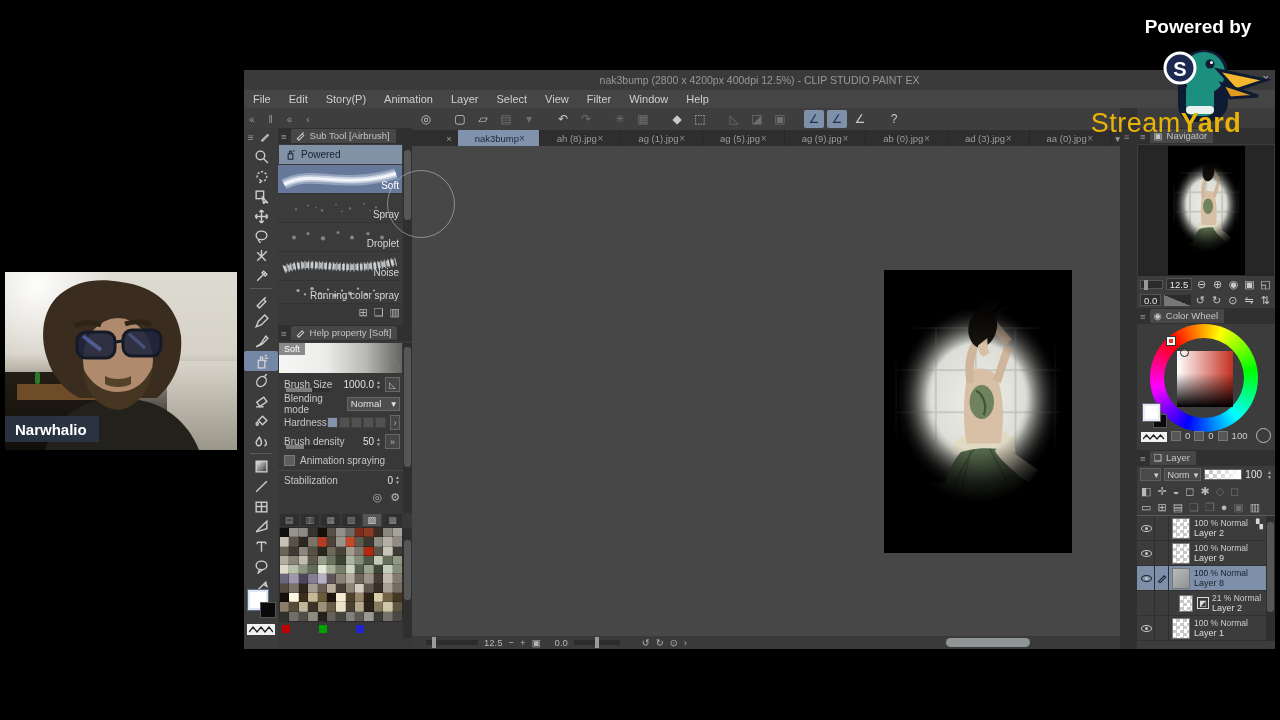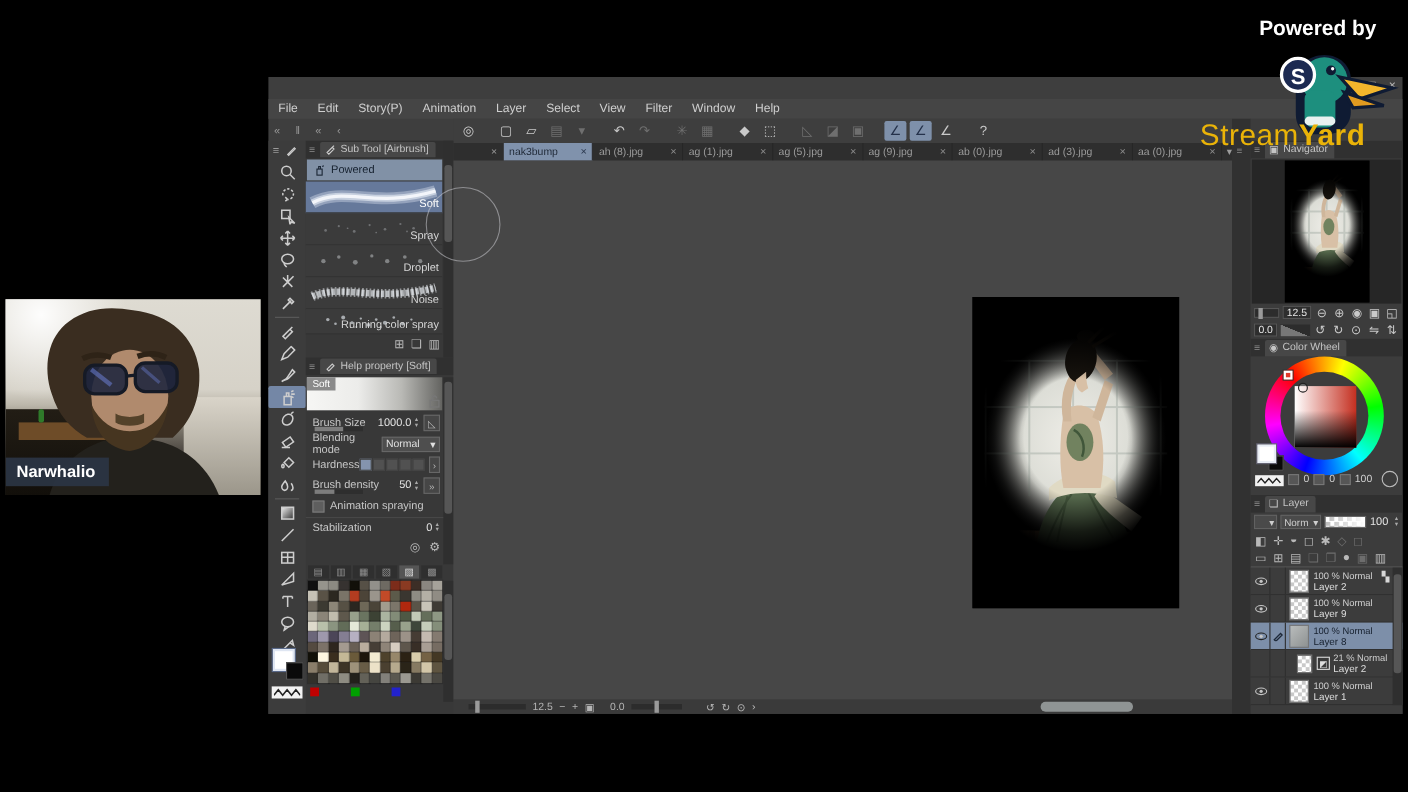--- a/index.html
+++ b/index.html
@@ -50,21 +50,21 @@
   #cmdbar { left:168px; top:38px; width:708px; height:22px; background:#3e3e3e;
     display:flex; align-items:center; gap:3px; padding-left:4px; color:#c9c9c9; }
   .cicon { width:20px; height:18px; display:flex; align-items:center; justify-content:center;
     font-size:12px; }
   .cicon.dim { color:#6f6f6f; }
   .cicon.hl { background:#7e90aa; color:#24314a; border-radius:2px; }
   .csep { width:8px; }
   #tabbar { left:168px; top:60px; width:708px; height:16px; background:#2e2e2e;
     display:flex; align-items:center; color:#9c9c9c; font-size:9.5px; }
   .tab { display:flex; align-items:center; justify-content:space-between;
-    width:82px; height:16px; padding:0 5px; border-right:1px solid #262626; }
+    width:82px; height:16px; padding:0 17px; border-right:1px solid #262626; }
   .tab .x { color:#8a8a8a; font-size:10px; }
   .tab.active { background:#8092ac; color:#1e2836; }
   .tab.active .x { color:#2c3okay; }
   .tab.active .x { color:#2c3a50; }
   #tab-stub { width:46px; display:flex; justify-content:flex-end; padding-right:6px; }
 
   
   #toolcol { left:0; top:58px; width:34px; height:521px; background:#3c3c3c; z-index:10;}
   #toolcol-head { height:18px; display:flex; align-items:center; gap:5px; padding-left:4px;
     color:#9a9a9a; }
@@ -274,20 +274,23 @@
     <path d="M78,64 L96,78" stroke="#6b7fd4" stroke-width="4" opacity="0.55"></path>
     <path d="M124,62 L140,76" stroke="#6b7fd4" stroke-width="3" opacity="0.4"></path>
     <path d="M70,54 C78,50 88,50 96,53" stroke="#2e2317" stroke-width="5" fill="none"></path>
     <path d="M120,52 C128,49 138,49 146,53" stroke="#2e2317" stroke-width="5" fill="none"></path>
   </svg>
   <div class="abs" id="name-tag">Narwhalio</div>
 </div>
 
 <div class="abs" id="csp">
 
+  <div class="abs" id="titlebar">
+    <span>nak3bump (2800 x 4200px 400dpi 12.5%)  - CLIP STUDIO PAINT EX</span>
+  </div>
   <div class="abs" id="win-controls">
     <span>–</span>
     <span>□</span>
     <span>×</span>
   </div>
 
   <div class="abs" id="menubar">
     <span>File</span>
     <span>Edit</span>
     <span>Story(P)</span>

